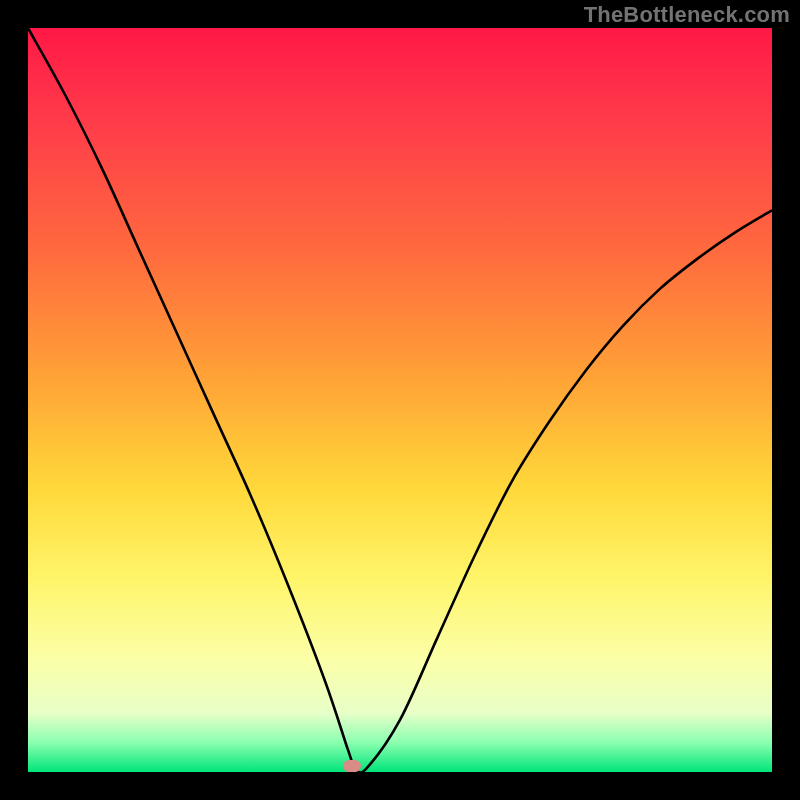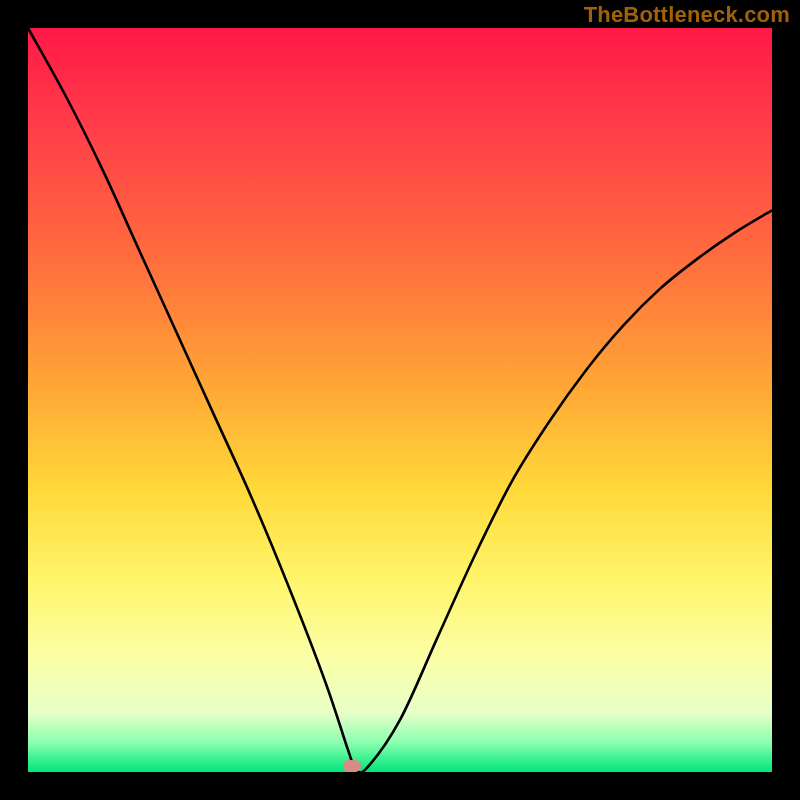--- a/index.html
+++ b/index.html
@@ -13,21 +13,21 @@
   .frame {
     position: relative;
     width: 800px;
     height: 800px;
     background: #000;
   }
   .watermark {
     position: absolute;
     top: 2px;
     right: 10px;
-    color: #a16207;
+    color: #737373;
     font-size: 22px;
     font-weight: 600;
     letter-spacing: 0.2px;
     z-index: 5;
     text-align: center;
   }
   .plot {
     position: absolute;
     left: 28px;
     top: 28px;

